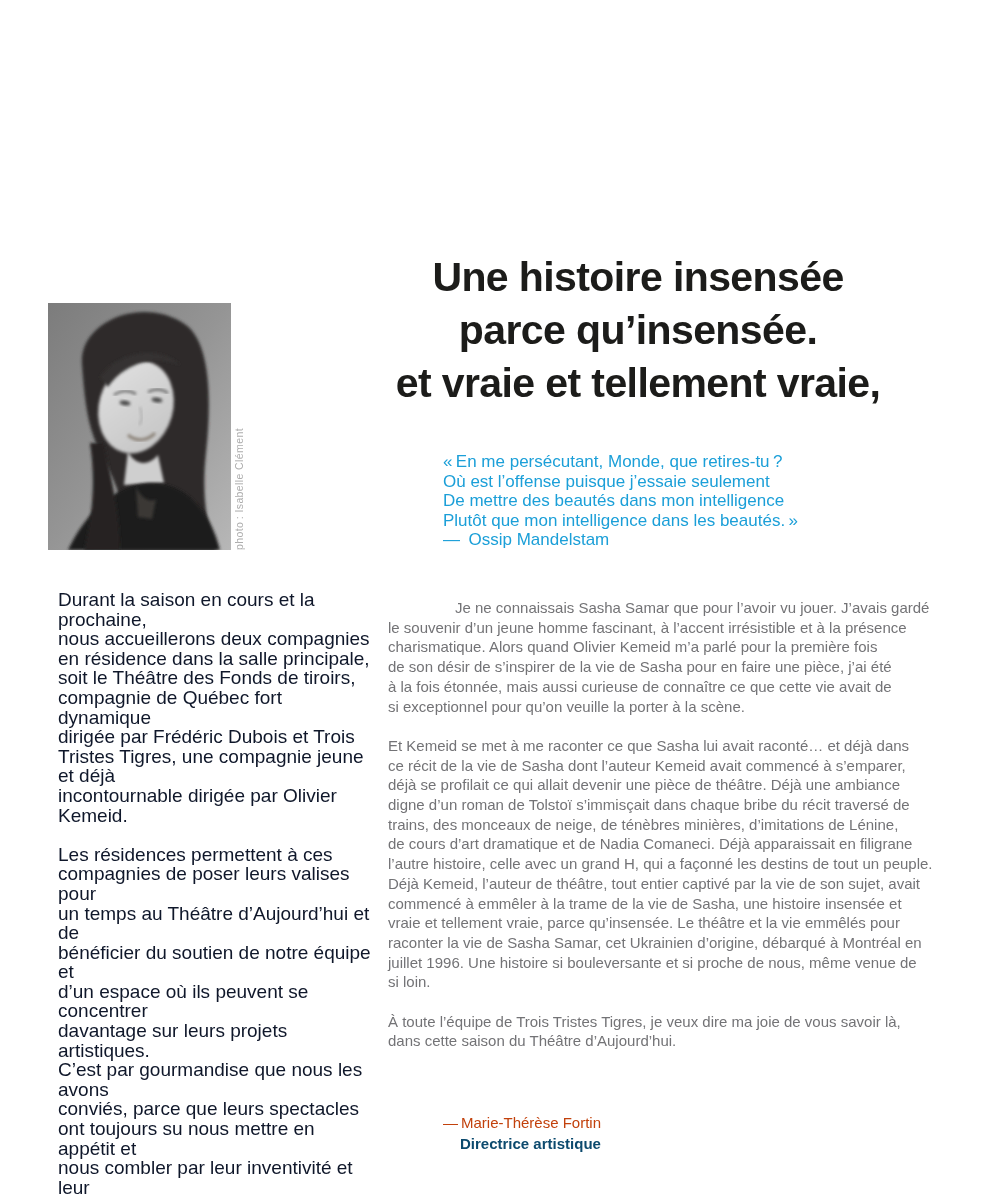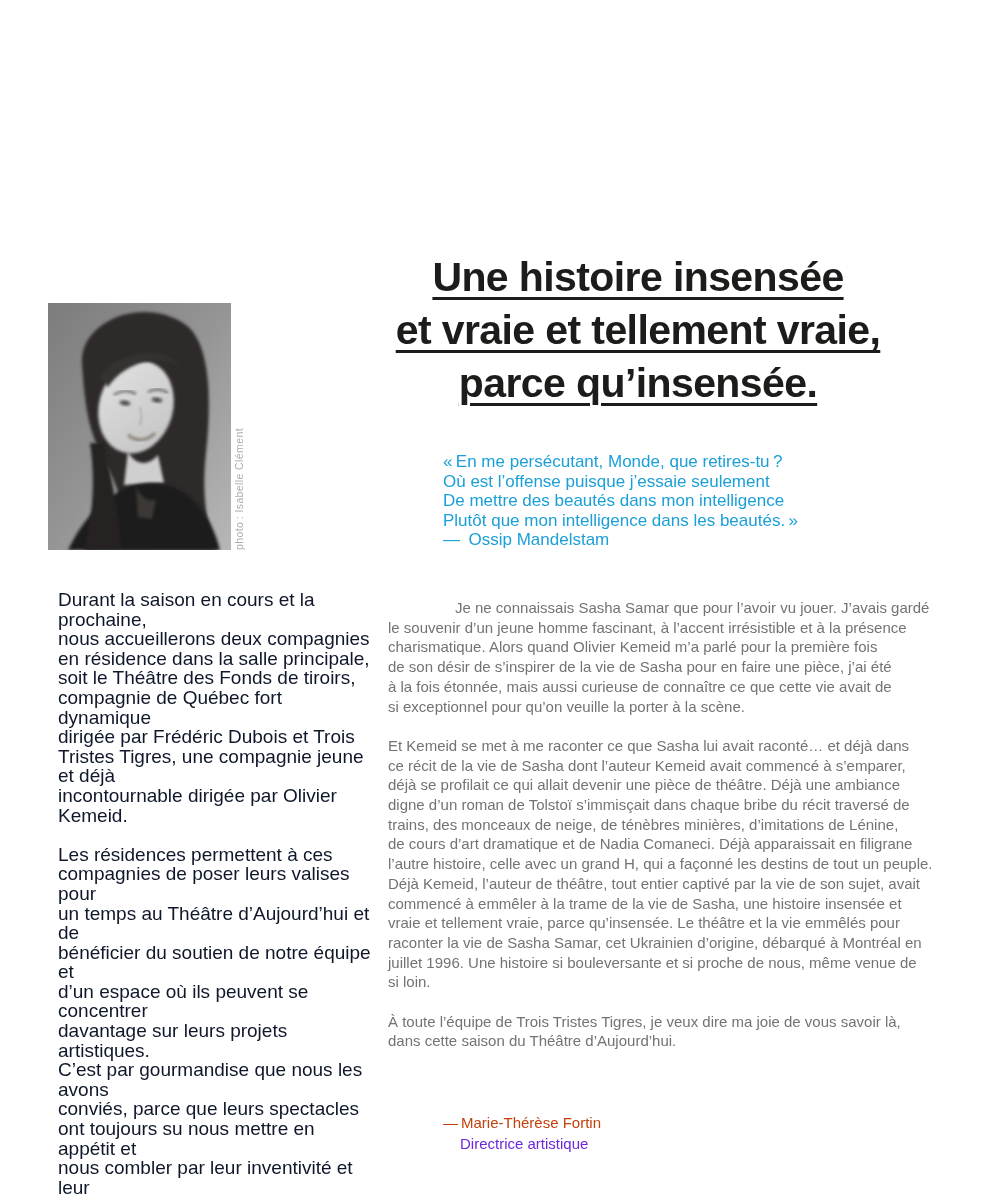--- a/index.html
+++ b/index.html
@@ -35,21 +35,20 @@
   .headline {
     position: absolute; left: 330px; top: 251px; width: 616px;
     text-align: center;
     font-weight: bold;
     font-size: 41px;
     line-height: 53px;
     letter-spacing: -0.6px;
     color: #1c1c1a;
   }
   .headline .hl-line {
-    text-decoration: underline;
     text-decoration-thickness: 3px;
     text-underline-offset: 6px;
   }
 
   
   .epigraph {
     position: absolute; left: 443px; top: 452px; width: 520px;
     font-size: 17px; line-height: 19.6px;
     color: #1b9fd8;
   }
@@ -68,21 +67,21 @@
     position: absolute; left: 388px; top: 598px; width: 600px;
     font-size: 15px; line-height: 19.7px;
     color: #737376;
   }
   .main-col p { white-space: pre-line; margin-bottom: 19.7px; }
   .main-col p.first-indent { text-indent: 67px; }
 
   
   .signature { position: absolute; left: 443px; top: 1112px; font-size: 15px; line-height: 21px; }
   .signature .sig-name { color: #c2410c; }
-  .signature .sig-role { color: #6d28d9; padding-left: 17px; }
+  .signature .sig-role { color: #0c4a6e; padding-left: 17px; font-weight: bold; }
 </style>
 </head>
 <body>
 
 <div class="page">
 
   <div class="photo">
     <svg viewBox="0 0 183 247" preserveAspectRatio="none">
       <defs>
         <linearGradient id="bgGrad" x1="0" y1="0" x2="1" y2="1">
@@ -123,22 +122,22 @@
       <path d="M88,184 C94,196 102,200 108,196 L104,216 L90,214 Z" fill="#3a3836" filter="url(#soft)"></path>
 
       <path d="M42,140 C48,180 44,215 36,247 L72,247 C72,210 62,170 56,140 Z" fill="#262422" filter="url(#soft)"></path>
     </svg>
   </div>
 
   <div class="photo-credit">photo : Isabelle Clément</div>
 
   <div class="headline">
     <div class="hl-line">Une histoire insensée</div>
+    <div class="hl-line">parce qu’insensée.</div>
     <div class="hl-line">et vraie et tellement vraie,</div>
-    <div class="hl-line">parce qu’insensée.</div>
   </div>
 
   <div class="epigraph">
     <div class="quote-lines">« En me persécutant, Monde, que retires-tu ?
 Où est l’offense puisque j’essaie seulement
 De mettre des beautés dans mon intelligence
 Plutôt que mon intelligence dans les beautés. »</div>
     <div class="quote-attrib">— Ossip Mandelstam</div>
   </div>
 

